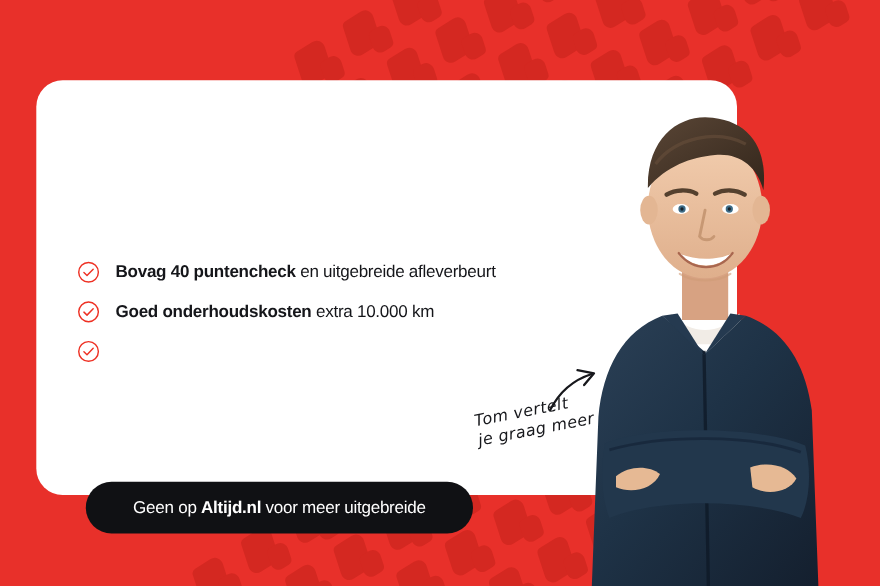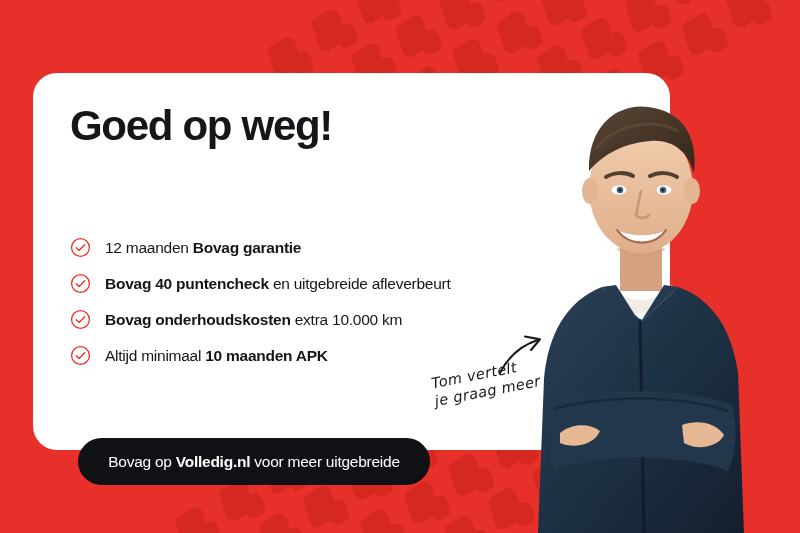--- a/index.html
+++ b/index.html
@@ -278,62 +278,49 @@
         <div class="tread-chunk" style="left: 484px; top: 150px; width: 30px; height: 34px; background: rgb(212, 40, 33); transform: skewX(-14deg);"></div>
         <div class="tread-chunk" style="left: 501px; top: 170px; width: 20px; height: 22px; background: rgb(212, 40, 33); transform: skewX(-14deg);"></div>
         <div class="tread-chunk" style="left: 468px; top: 200px; width: 30px; height: 34px; background: rgb(212, 40, 33); transform: skewX(-14deg);"></div>
         <div class="tread-chunk" style="left: 485px; top: 220px; width: 20px; height: 22px; background: rgb(212, 40, 33); transform: skewX(-14deg);"></div>
       </div>
   </div>
 
   <div class="card"></div>
 
   <div class="headline">
-    <div class="headline-1">Goed op weg!</div>
   </div>
 
   <div class="features">
-    <div class="feature-row">
-      <svg class="check-icon" viewBox="0 0 24 24">
-        <circle cx="12" cy="12" r="10.2" fill="none" stroke="#EE3124" stroke-width="1.5"></circle>
-        <path d="M7.2 12.3 L10.4 15.4 L16.8 8.8" fill="none" stroke="#EE3124" stroke-width="1.5" stroke-linecap="round" stroke-linejoin="round"></path>
-      </svg>
-      <span class="feature-text">
-        <span>12 maanden </span><b>Bovag garantie</b><span></span>
-      </span>
-    </div>
 
     <div class="feature-row">
       <svg class="check-icon" viewBox="0 0 24 24">
         <circle cx="12" cy="12" r="10.2" fill="none" stroke="#EE3124" stroke-width="1.5"></circle>
         <path d="M7.2 12.3 L10.4 15.4 L16.8 8.8" fill="none" stroke="#EE3124" stroke-width="1.5" stroke-linecap="round" stroke-linejoin="round"></path>
       </svg>
       <span class="feature-text">
         <span></span><b>Bovag 40 puntencheck</b><span> en uitgebreide afleverbeurt</span>
       </span>
     </div>
 
     <div class="feature-row">
       <svg class="check-icon" viewBox="0 0 24 24">
         <circle cx="12" cy="12" r="10.2" fill="none" stroke="#EE3124" stroke-width="1.5"></circle>
         <path d="M7.2 12.3 L10.4 15.4 L16.8 8.8" fill="none" stroke="#EE3124" stroke-width="1.5" stroke-linecap="round" stroke-linejoin="round"></path>
       </svg>
       <span class="feature-text">
-        <span></span><b>Bovag onderhoudskosten</b><span> extra 10.000 km</span>
+        <span></span><b>Goed onderhoudskosten</b><span> extra 10.000 km</span>
       </span>
     </div>
 
     <div class="feature-row">
       <svg class="check-icon" viewBox="0 0 24 24">
         <circle cx="12" cy="12" r="10.2" fill="none" stroke="#EE3124" stroke-width="1.5"></circle>
         <path d="M7.2 12.3 L10.4 15.4 L16.8 8.8" fill="none" stroke="#EE3124" stroke-width="1.5" stroke-linecap="round" stroke-linejoin="round"></path>
       </svg>
-      <span class="feature-text">
-        <span>Altijd minimaal </span><b>10 maanden APK</b><span></span>
-      </span>
     </div>
 
   </div>
 
   <svg class="annotation-arrow" viewBox="0 0 56 46">
     <path d="M6 42 C 12 30, 22 16, 44 9" fill="none" stroke="#17181C" stroke-width="2.1" stroke-linecap="round"></path>
     <path d="M31 5.5 L46 8.4 L37 19" fill="none" stroke="#17181C" stroke-width="2.1" stroke-linecap="round" stroke-linejoin="round"></path>
   </svg>
   <div class="annotation">
     <div class="annotation-line">Tom vertelt</div>
@@ -395,17 +382,17 @@
     <path d="M109 118 L 104 142 C 107 146, 114 146, 117 142" fill="none" stroke="#C79874" stroke-width="2.6" stroke-linecap="round"></path>
 
     <path d="M85 157 C 98 172, 122 172, 134 157 C 122 164, 98 164, 85 157 Z" fill="#FFFFFF"></path>
     <path d="M85 157 C 98 174, 122 174, 134 157" fill="none" stroke="#A9674F" stroke-width="2" stroke-linecap="round"></path>
 
     <path d="M86 176 C 98 184, 120 184, 132 176" fill="none" stroke="#CE9B77" stroke-width="2" opacity="0.6" stroke-linecap="round"></path>
   </svg>
 
   <button class="cta-button">
     <span class="cta-label">
-      <span>Bovag op </span><b>Volledig.nl</b><span> voor meer uitgebreide</span>
+      <span>Geen op </span><b>Altijd.nl</b><span> voor meer uitgebreide</span>
     </span>
   </button>
 
 </div>
 
 </body></html>

